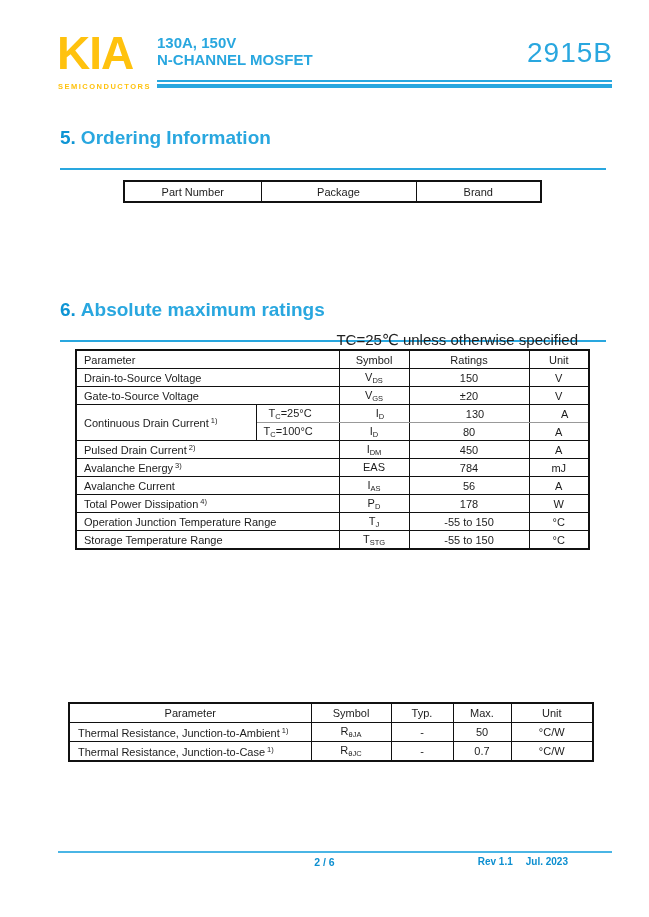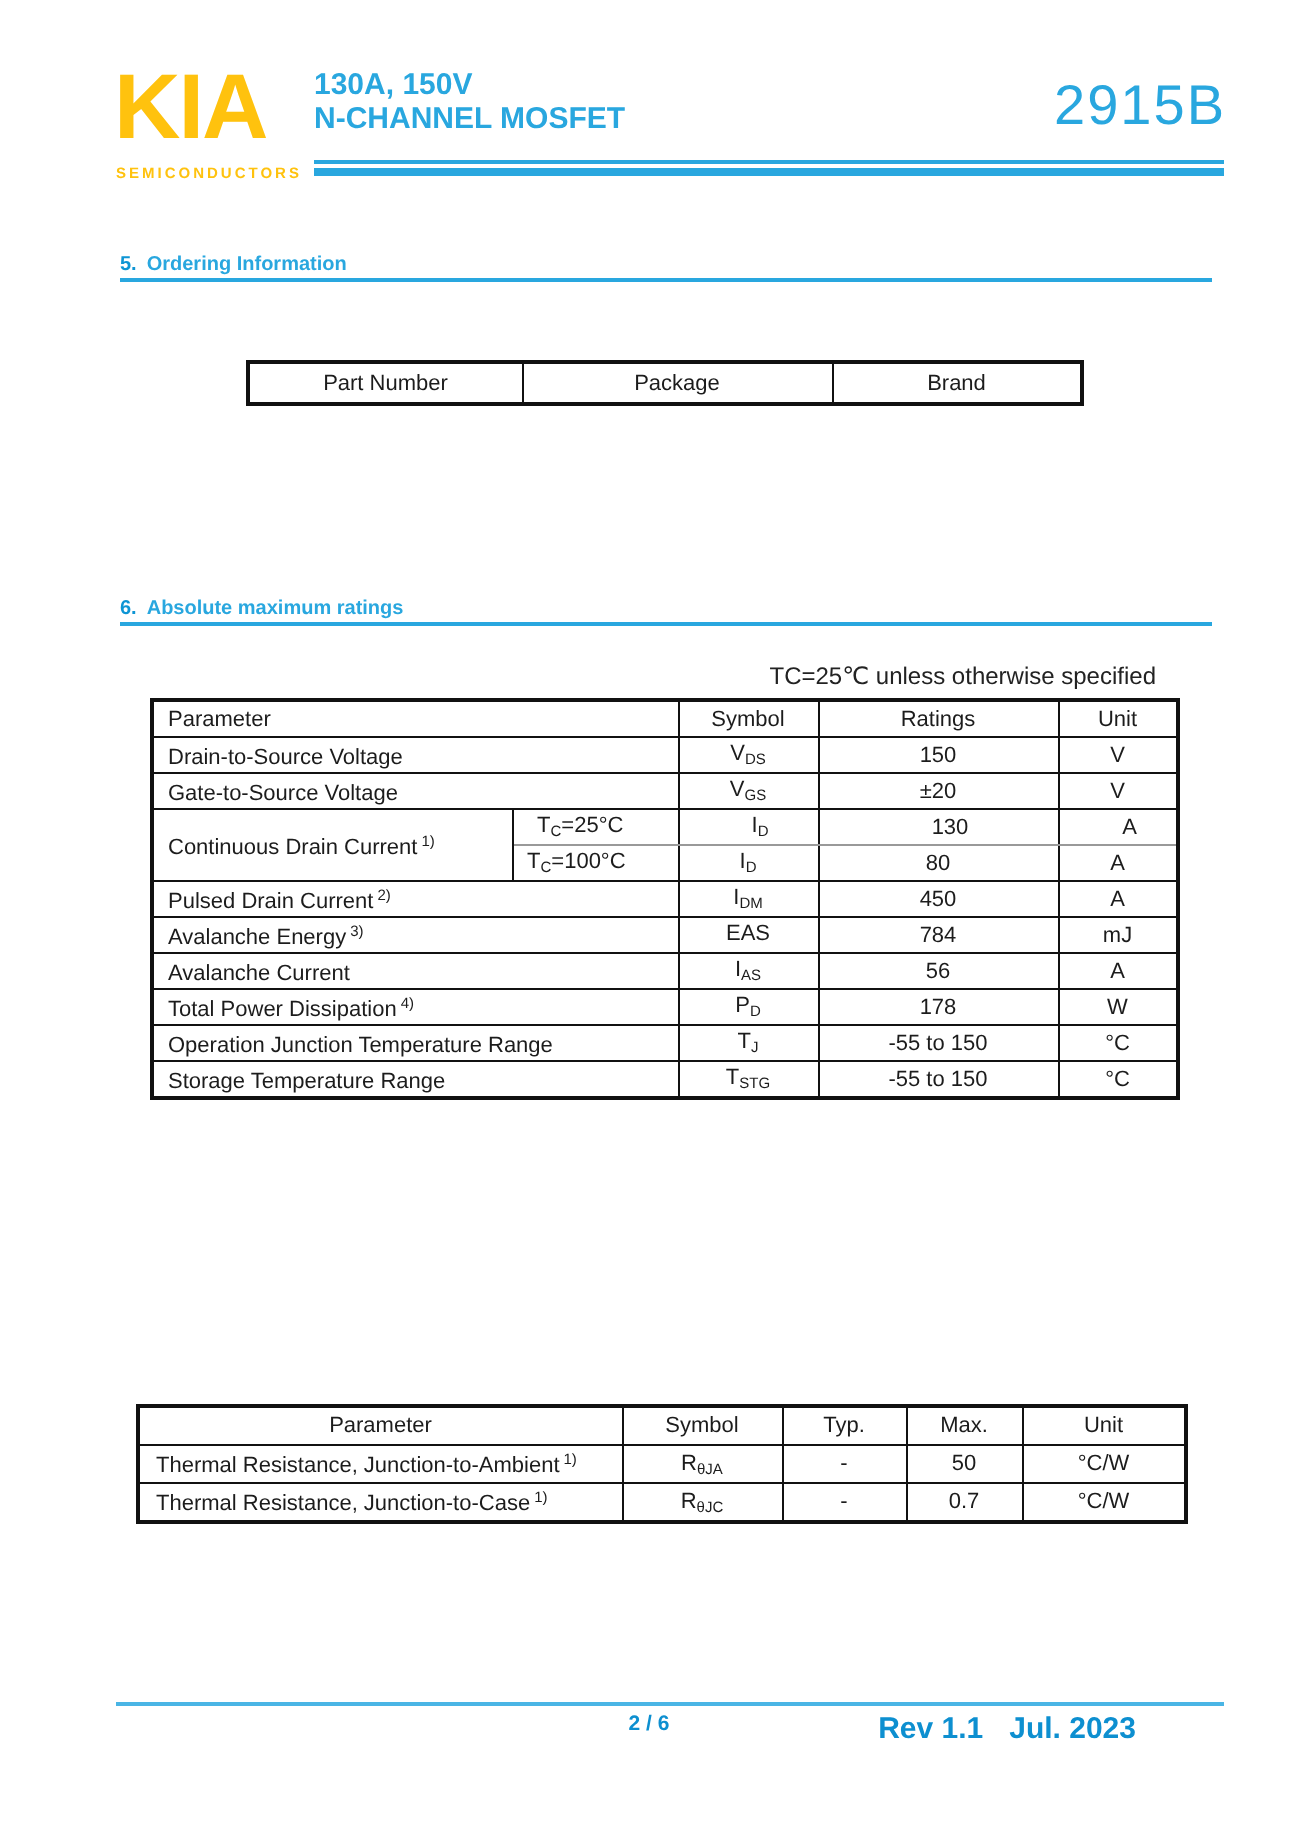--- a/index.html
+++ b/index.html
@@ -16,27 +16,27 @@
           color:#FFC20E; letter-spacing:1.5px; }
   .spec { position:absolute; left:157px; top:34px; font-size:15px; font-weight:700;
           color:#29A7DF; line-height:17px; }
   .part-no { position:absolute; top:37px; right:36px; font-size:28px; font-weight:400;
           color:#29A7DF; letter-spacing:1px; }
   .rule-thin  { position:absolute; left:157px; top:80px; width:455px; height:2px; background:#29A7DF; }
   .rule-thick { position:absolute; left:157px; top:84px; width:455px; height:4px; background:#29A7DF; }
 
   
   .section-heading { position:absolute; left:60px; width:546px;
-      border-bottom:2px solid #29A7DF; padding-bottom:1px;
-      font-size:10px; font-weight:700; color:#29A7DF; }
+      border-bottom:2px solid #29A7DF; padding-bottom:19px;
+      font-size:19px; font-weight:700; color:#29A7DF; }
   .section-heading .num { color:#0E95D4; margin-right:5px; }
   #s5 { top:127px; } #s6 { top:299px; } #s7 { top:651px; }
 
   .note { position:absolute; left:310px; top:331px; width:268px; text-align:right;
-      font-size:12px; color:#222; }
+      font-size:15px; color:#222; }
 
   
   table { border-collapse:collapse; position:absolute; table-layout:fixed;
       border:2px solid #111; }
   td,th { border:1.5px solid #111; font-size:11px; font-weight:400; padding:0;
       text-align:center; vertical-align:middle; white-space:nowrap; overflow:hidden;
       color:#1c1c1c; }
   .left { text-align:left; padding-left:7px; }
   .sup { font-size:7.5px; vertical-align:4px; margin-left:2px; }
   .sub { font-size:7.5px; vertical-align:-2px; }
@@ -54,21 +54,21 @@
   .tbl-thermal { left:68px; top:702px; }
   .tbl-thermal td, .tbl-thermal th { height:18px; }
   .tc1{width:242px}.tc2{width:80px}.tc3{width:62px}.tc4{width:58px}.tc5{width:82px}
   .tbl-thermal td.left { padding-left:8px; }
 
   
   .footer-rule { position:absolute; left:58px; top:851px; width:554px; height:2px; background:#4AB5E5; }
   .footer-page { position:absolute; left:0; top:856px; width:649px; text-align:center;
       font-size:10.5px; font-weight:700; color:#0D8FD0; }
   .footer-rev  { position:absolute; top:856px; right:81px;
-      font-size:15px; font-weight:700; color:#0D8FD0; }
+      font-size:10px; font-weight:700; color:#0D8FD0; }
   .footer-rev .date { margin-left:13px; }
 </style>
 </head>
 <body>
 
 <div class="page">
 
   <div class="logo">KIA</div>
   <div class="logo-sub">SEMICONDUCTORS</div>
   <div class="spec">

